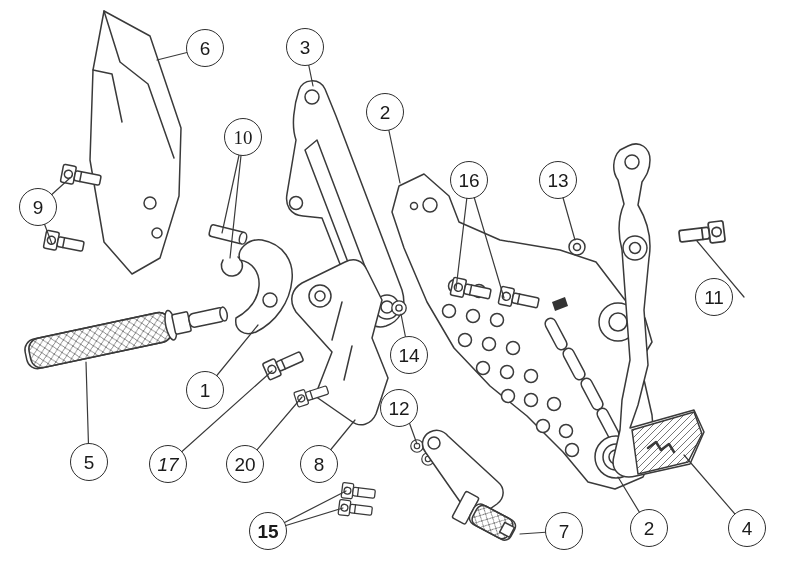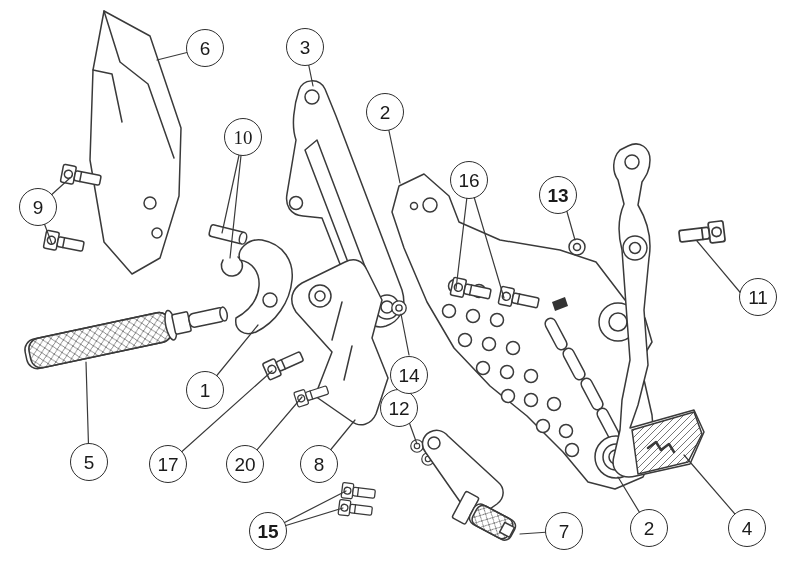--- a/index.html
+++ b/index.html
@@ -194,22 +194,22 @@
       <div class="balloon" style="left: 366px; top: 93px;">2</div>
       <div class="balloon" style="left: 630px; top: 509px;">2</div>
       <div class="balloon" style="left: 286px; top: 28px;">3</div>
       <div class="balloon" style="left: 728px; top: 509px;">4</div>
       <div class="balloon" style="left: 70px; top: 443px;">5</div>
       <div class="balloon" style="left: 186px; top: 29px;">6</div>
       <div class="balloon" style="left: 545px; top: 512px;">7</div>
       <div class="balloon" style="left: 300px; top: 445px;">8</div>
       <div class="balloon" style="left: 19px; top: 188px;">9</div>
       <div class="balloon" style="left: 224px; top: 118px; font-family: Liberation Serif, serif;">10</div>
-      <div class="balloon" style="left: 739px; top: 278px;">11</div>
+      <div class="balloon" style="left: 695px; top: 278px;">11</div>
       <div class="balloon" style="left: 380px; top: 389px;">12</div>
-      <div class="balloon" style="left: 539px; top: 176px; font-weight: bold;">13</div>
-      <div class="balloon" style="left: 390px; top: 356px;">14</div>
+      <div class="balloon" style="left: 539px; top: 161px;">13</div>
+      <div class="balloon" style="left: 390px; top: 336px;">14</div>
       <div class="balloon" style="left: 249px; top: 512px; font-weight: bold;">15</div>
       <div class="balloon" style="left: 450px; top: 161px;">16</div>
-      <div class="balloon" style="left: 149px; top: 445px;">17</div>
+      <div class="balloon" style="left: 149px; top: 445px; font-style: italic;">17</div>
       <div class="balloon" style="left: 226px; top: 445px;">20</div>
     </div>
 </div>
 
 </body></html>

